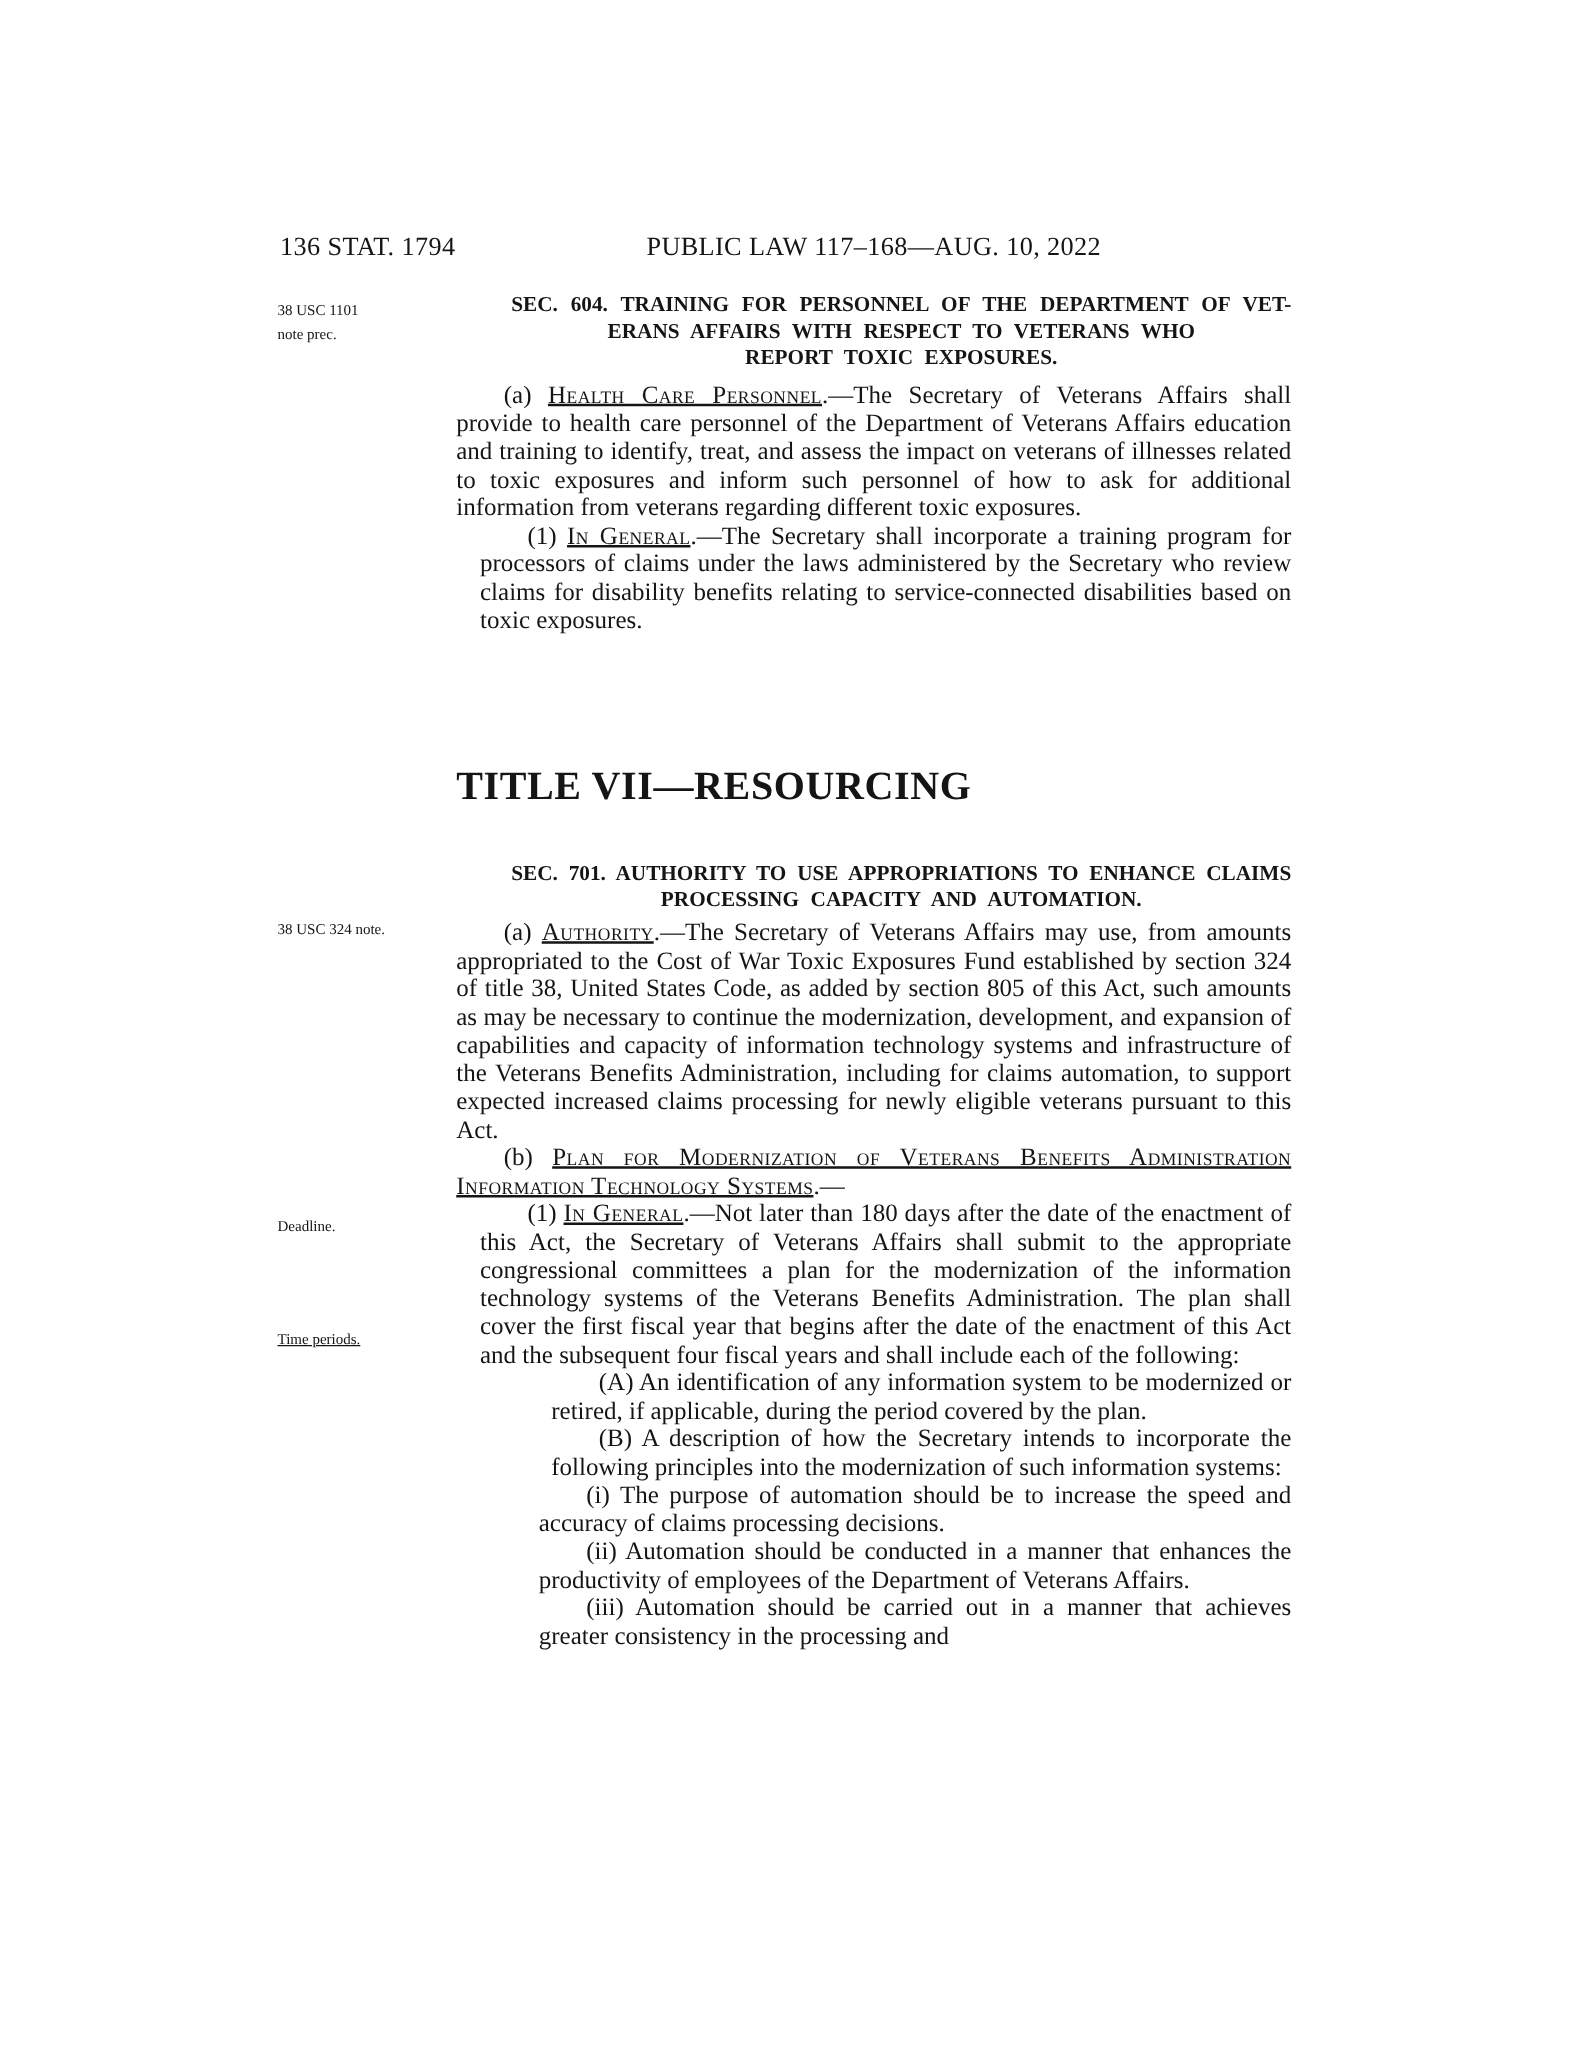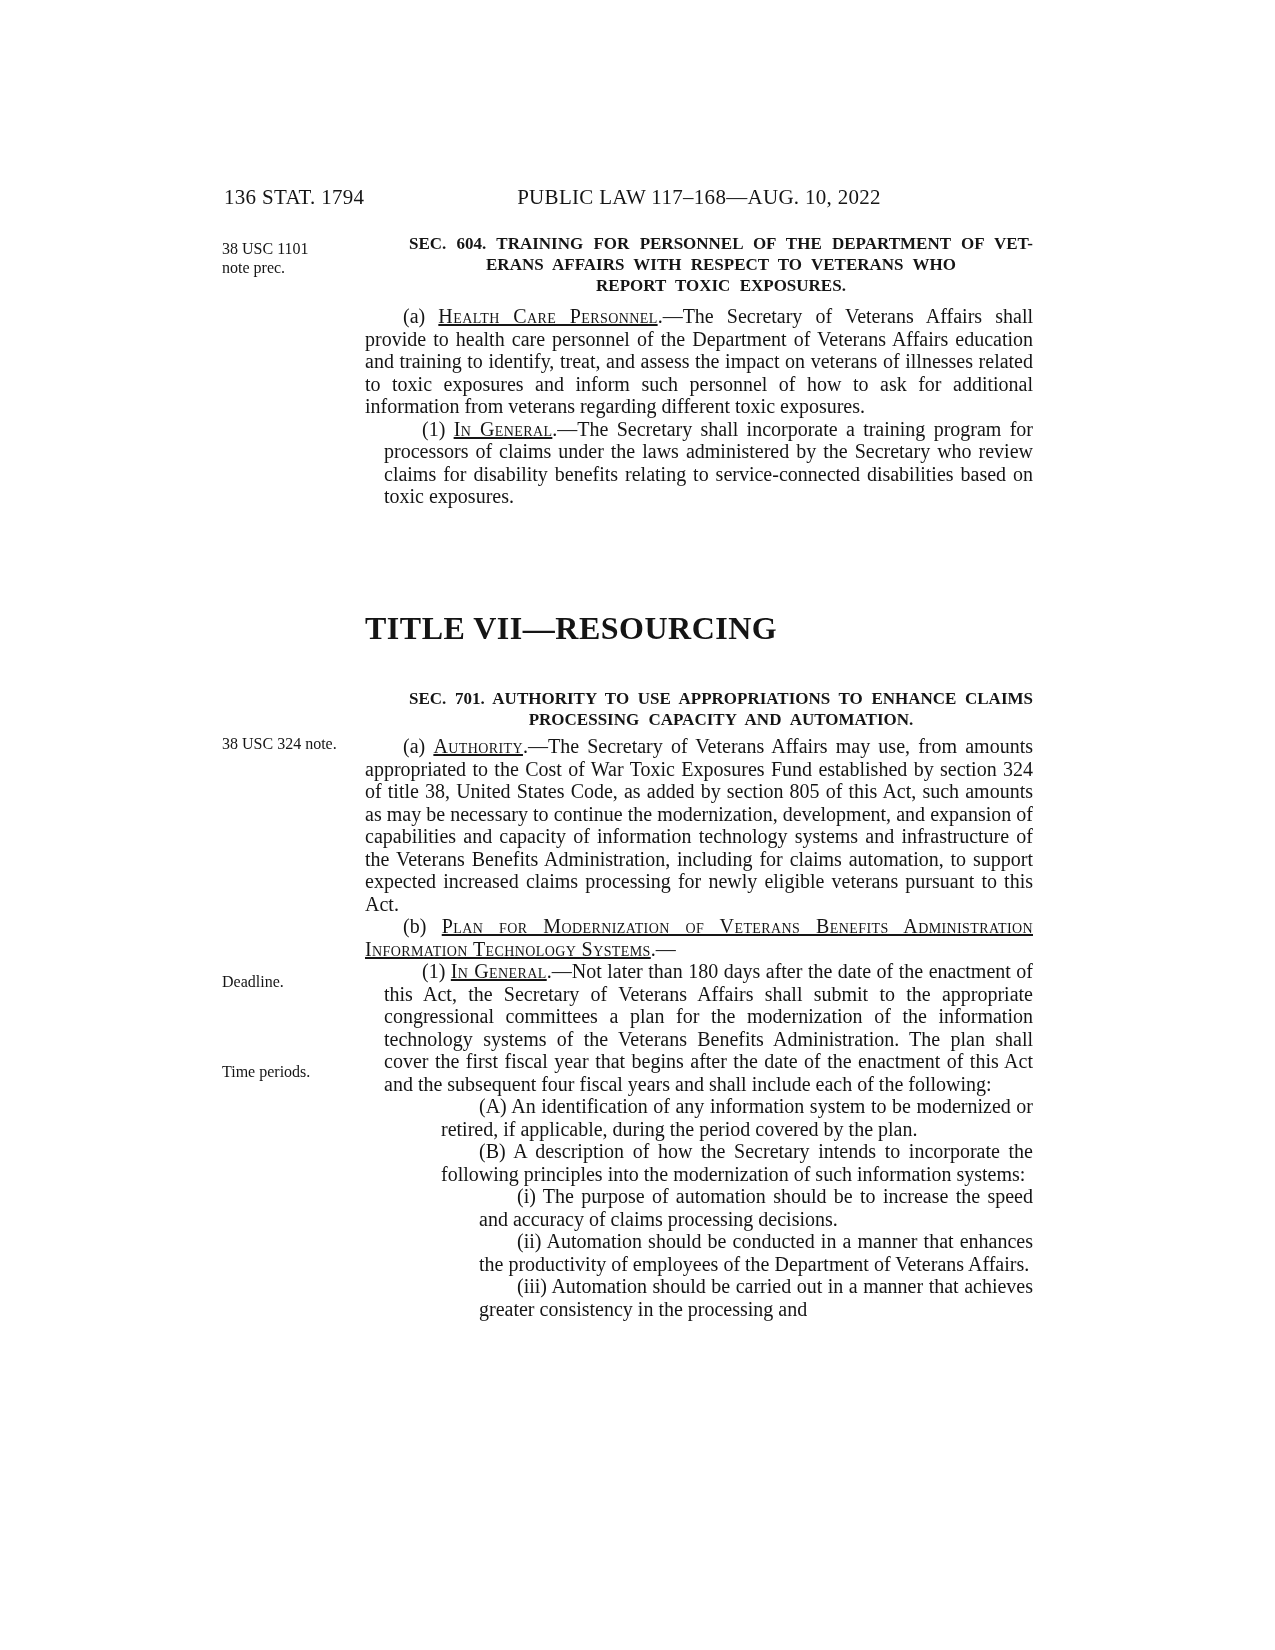--- a/index.html
+++ b/index.html
@@ -19,26 +19,26 @@
     font-size: 21px; letter-spacing: 0.3px;
   }
   .law-title {
     position: absolute; top: 185px; left: 365px; width: 668px;
     text-align: center; font-size: 21px; letter-spacing: 0.3px;
   }
 
   
   .mnote {
     position: absolute; left: 222px; width: 140px;
-    font-size: 16px; line-height: 19px; white-space: pre-line;
+    font-size: 12px; line-height: 19px; white-space: pre-line;
   }
   .mnote.n1 { top: 239px; }
   .mnote.n2 { top: 734px; }
   .mnote.n3 { top: 972px; }
-  .mnote.n4 { top: 1062px; }
+  .mnote.n4 { top: 1062px; text-decoration: underline; }
 
   
   .chunk { position: absolute; left: 365px; width: 668px; }
   .c604  { top: 233px; }
   .c701h { top: 688px; }
   .c701b { top: 735px; }
 
   .title-heading {
     position: absolute; top: 610px; left: 365px; width: 668px;
     margin: 0; text-align: left;
@@ -51,21 +51,21 @@
 
   .para {
     margin: 0;
     font-size: 20px;
     line-height: 22.5px;
     text-align: justify;
   }
   .level-0 { text-indent: 38px; }
   .level-1 { margin-left: 19px;  text-indent: 38px; }
   .level-2 { margin-left: 76px;  text-indent: 38px; }
-  .level-3 { margin-left: 114px; text-indent: 38px; }
+  .level-3 { margin-left: 66px; text-indent: 38px; }
 
   .sc { font-variant: small-caps; letter-spacing: 0.4px; text-decoration: underline; }
 </style>
 </head>
 <body>
 
 <div class="page">
 
   <div class="stat-label">136 STAT. 1794</div>
   <div class="law-title">PUBLIC LAW 117–168—AUG. 10, 2022</div>

